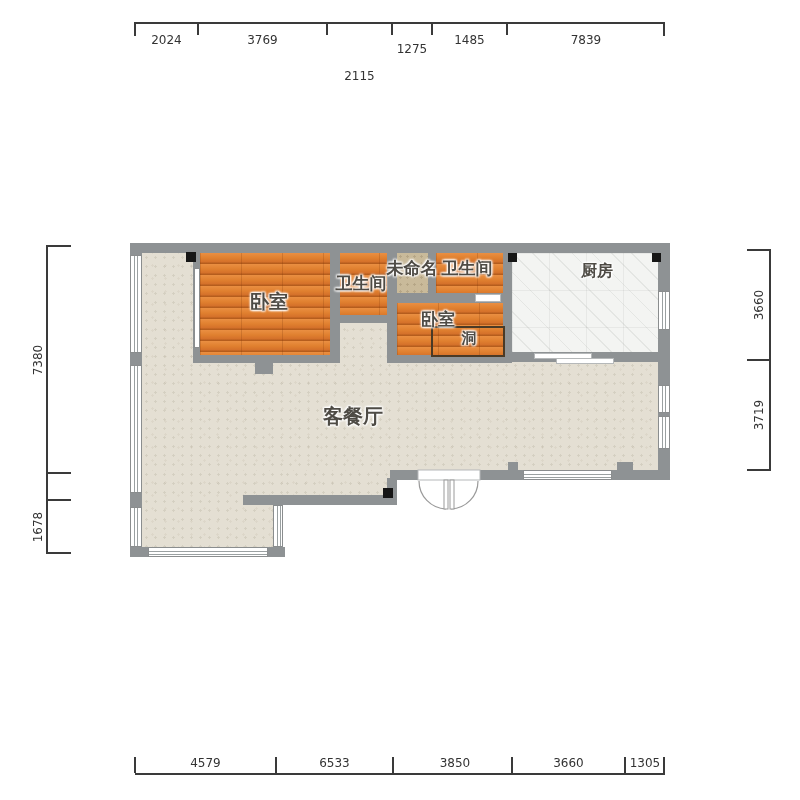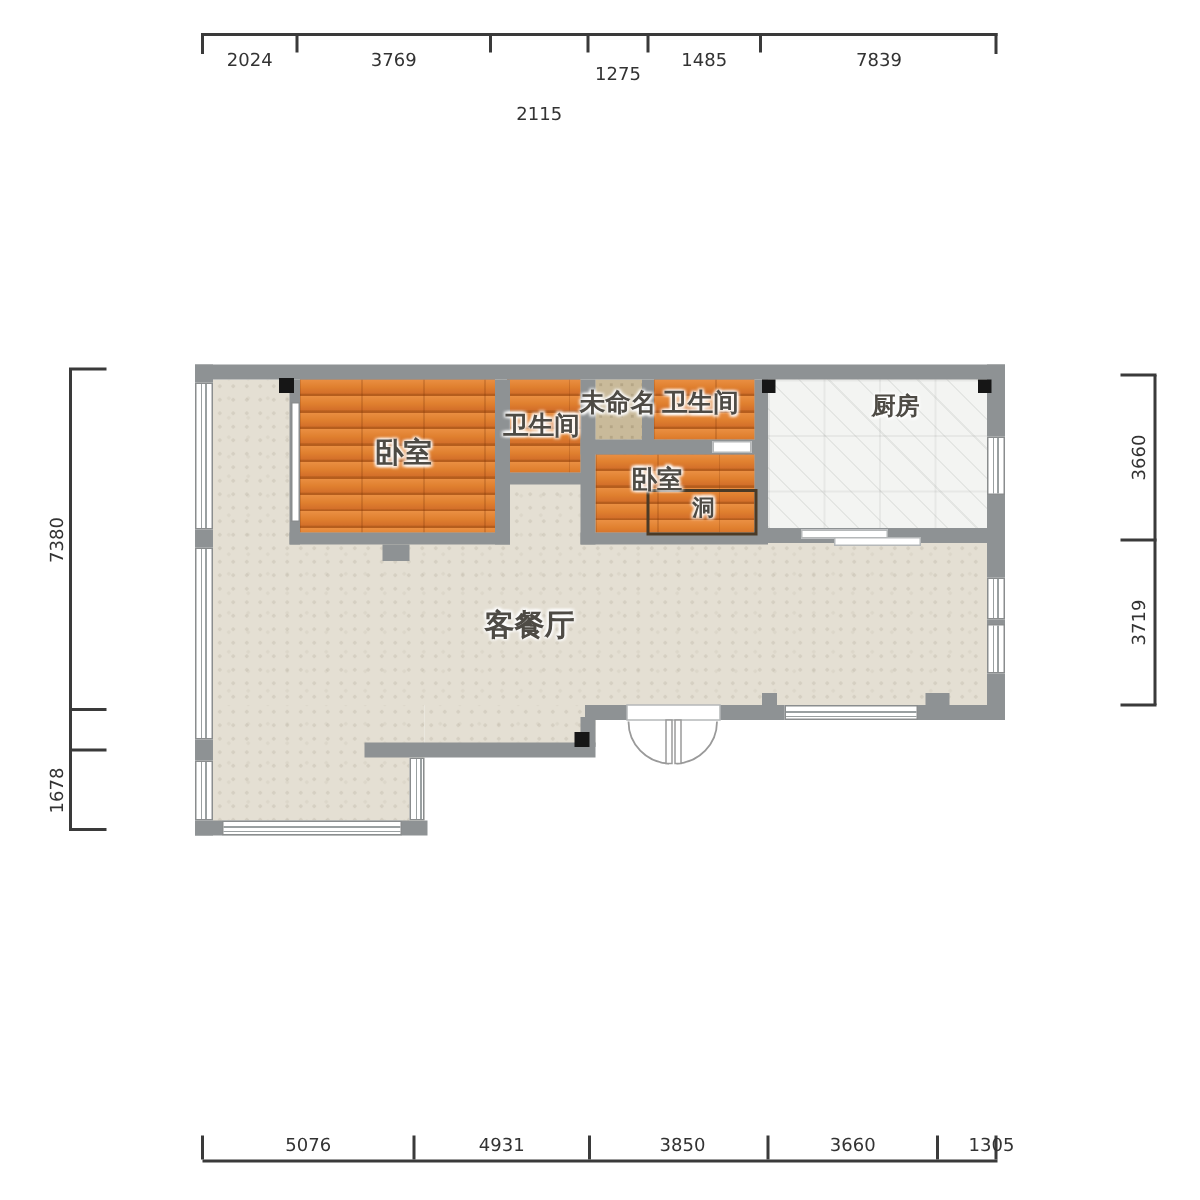--- a/index.html
+++ b/index.html
@@ -62,25 +62,25 @@
   </div>
 
   <div>
     <div class="dim-line" style="left:135px;top:773px;width:530px;height:2px;"></div>
     <div class="tick" style="left:134px;top:757px;width:2px;height:16px;"></div>
     <div class="tick" style="left:275px;top:757px;width:2px;height:16px;"></div>
     <div class="tick" style="left:392px;top:757px;width:2px;height:16px;"></div>
     <div class="tick" style="left:511px;top:757px;width:2px;height:16px;"></div>
     <div class="tick" style="left:624px;top:757px;width:2px;height:16px;"></div>
     <div class="tick" style="left:663px;top:757px;width:2px;height:16px;"></div>
-    <div class="dim-label" style="left:135px;top:755px;width:141px;">5076</div>
-    <div class="dim-label" style="left:276px;top:755px;width:117px;">4931</div>
+    <div class="dim-label" style="left:135px;top:755px;width:141px;">4579</div>
+    <div class="dim-label" style="left:276px;top:755px;width:117px;">6533</div>
     <div class="dim-label" style="left:393px;top:755px;width:124px;">3850</div>
     <div class="dim-label" style="left:512px;top:755px;width:113px;">3660</div>
-    <div class="dim-label" style="left:641px;top:755px;width:40px;">1305</div>
+    <div class="dim-label" style="left:625px;top:755px;width:40px;">1305</div>
   </div>
 
   <div>
     <div class="dim-line" style="left:46px;top:246px;width:2px;height:308px;"></div>
     <div class="tick" style="left:46px;top:245px;width:25px;height:2px;"></div>
     <div class="tick" style="left:46px;top:472px;width:25px;height:2px;"></div>
     <div class="tick" style="left:46px;top:499px;width:25px;height:2px;"></div>
     <div class="tick" style="left:46px;top:552px;width:25px;height:2px;"></div>
     <div class="dim-label vlabel" style="left:8px;top:352px;width:60px;">7380</div>
     <div class="dim-label vlabel" style="left:8px;top:519px;width:60px;">1678</div>

